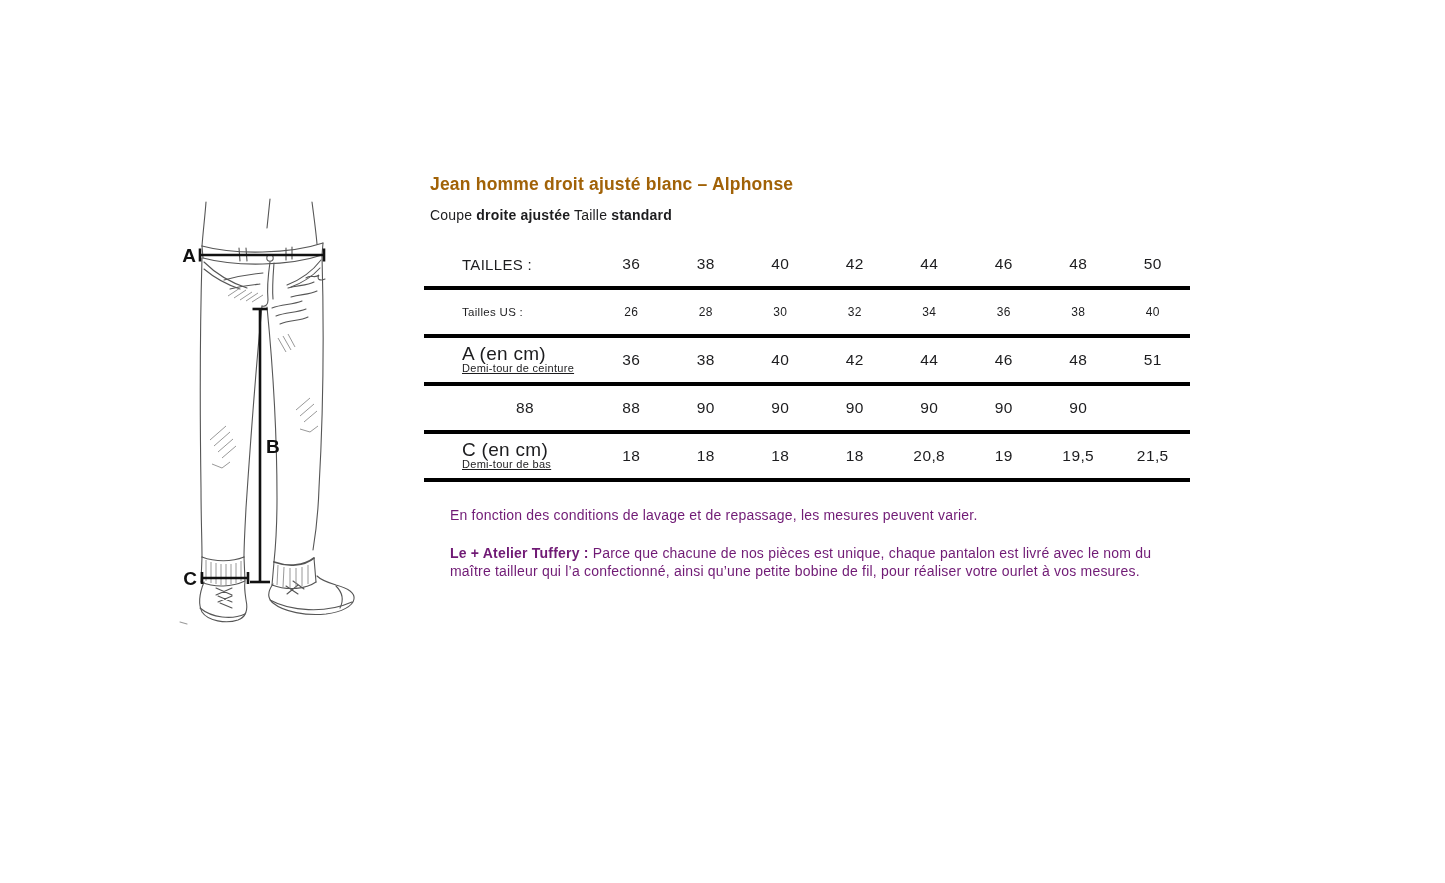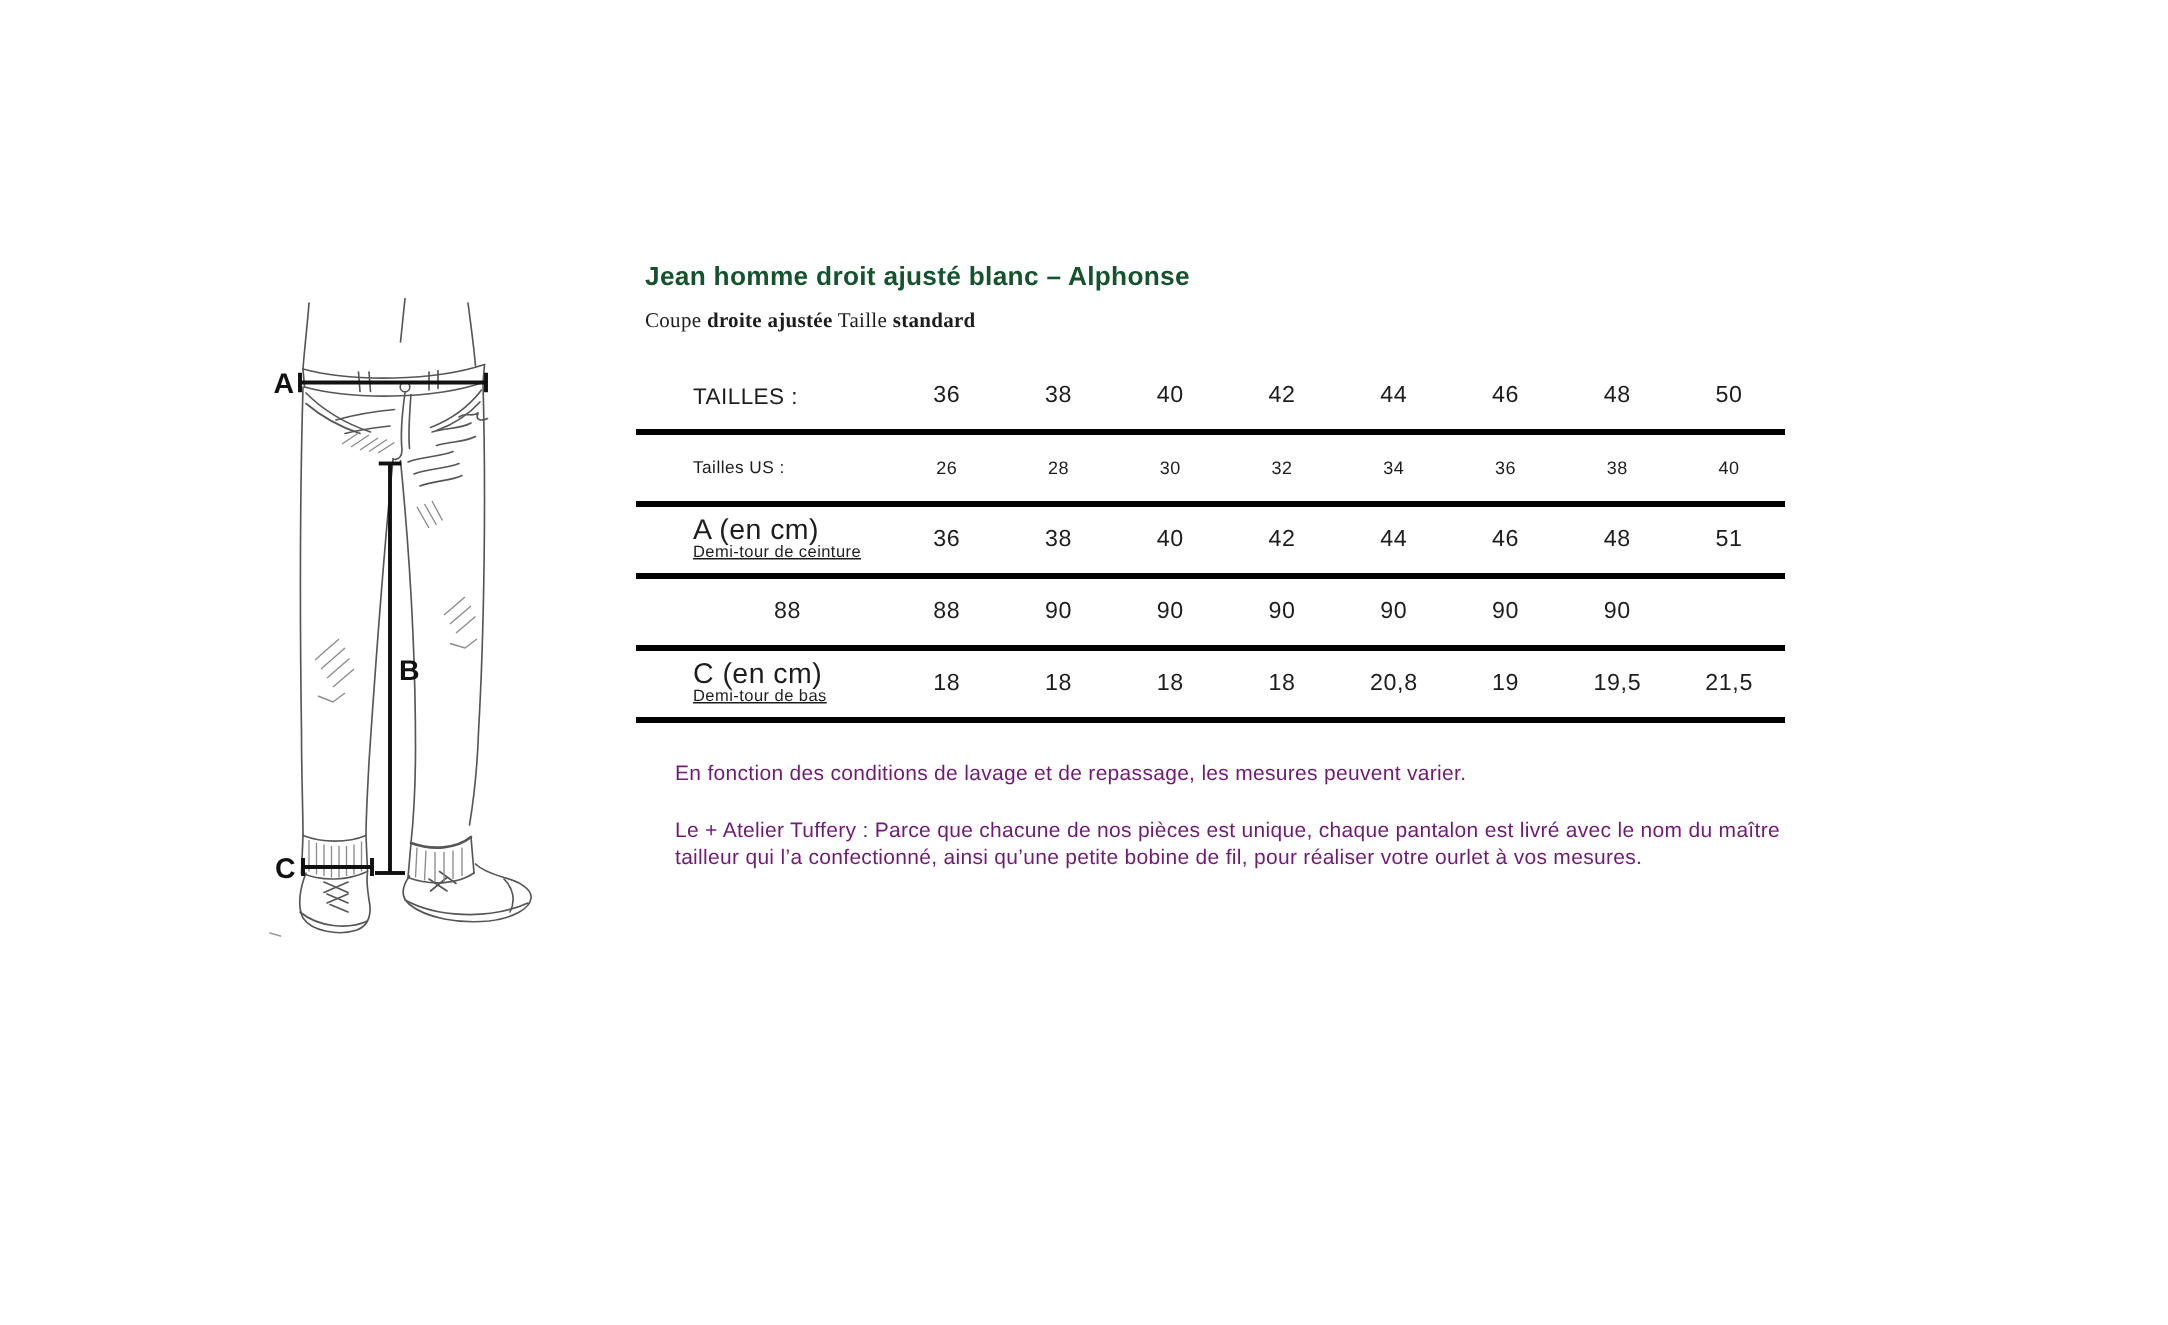--- a/index.html
+++ b/index.html
@@ -9,25 +9,25 @@
     background:#ffffff;
     font-family:"Liberation Sans", sans-serif;
     color:#1d1d1f;
     overflow:hidden;
   }
   
   .diagram{position:absolute;left:160px;top:188px;width:230px;height:450px;}
   
   .title{
     position:absolute;left:430px;top:174px;margin:0;
-    font-size:17.5px;font-weight:700;letter-spacing:.2px;color:#14532d;
+    font-size:17.5px;font-weight:700;letter-spacing:.2px;color:#a16207;
   }
   .subtitle{
     position:absolute;left:430px;top:207px;margin:0;
-    font-size:14px;letter-spacing:.2px;color:#1d1d1f;font-family:Liberation Serif, serif;
+    font-size:14px;letter-spacing:.2px;color:#1d1d1f;
   }
   .subtitle b{font-weight:700;}
   
   .size-table{position:absolute;left:424px;top:242px;width:766px;}
   .t-row{
     display:grid;
     grid-template-columns:138px repeat(8,1fr);
     align-items:center;
     height:44px;
     margin-left:32px;
@@ -44,21 +44,21 @@
   .row-measure .sub{font-size:11px;line-height:13px;text-decoration:underline;}
   .row-measure .sub:empty{display:none;}
   .row-measure .t-val{font-size:15.5px;}
   
   .note{
     position:absolute;left:450px;margin:0;
     font-size:14px;line-height:18px;letter-spacing:.2px;color:#701a75;
   }
   .note-washing{top:506px;width:760px;}
   .note-atelier{top:544px;width:737px;}
-  .note-atelier b{font-weight:400;}
+  .note-atelier b{font-weight:700;}
 </style>
 </head>
 <body>
 
 <div class="page">
 
   <div class="diagram">
     <svg width="230" height="450" viewBox="0 0 230 450">
 
       <g stroke="#565656" stroke-width="1.1" fill="none" stroke-linecap="round">

